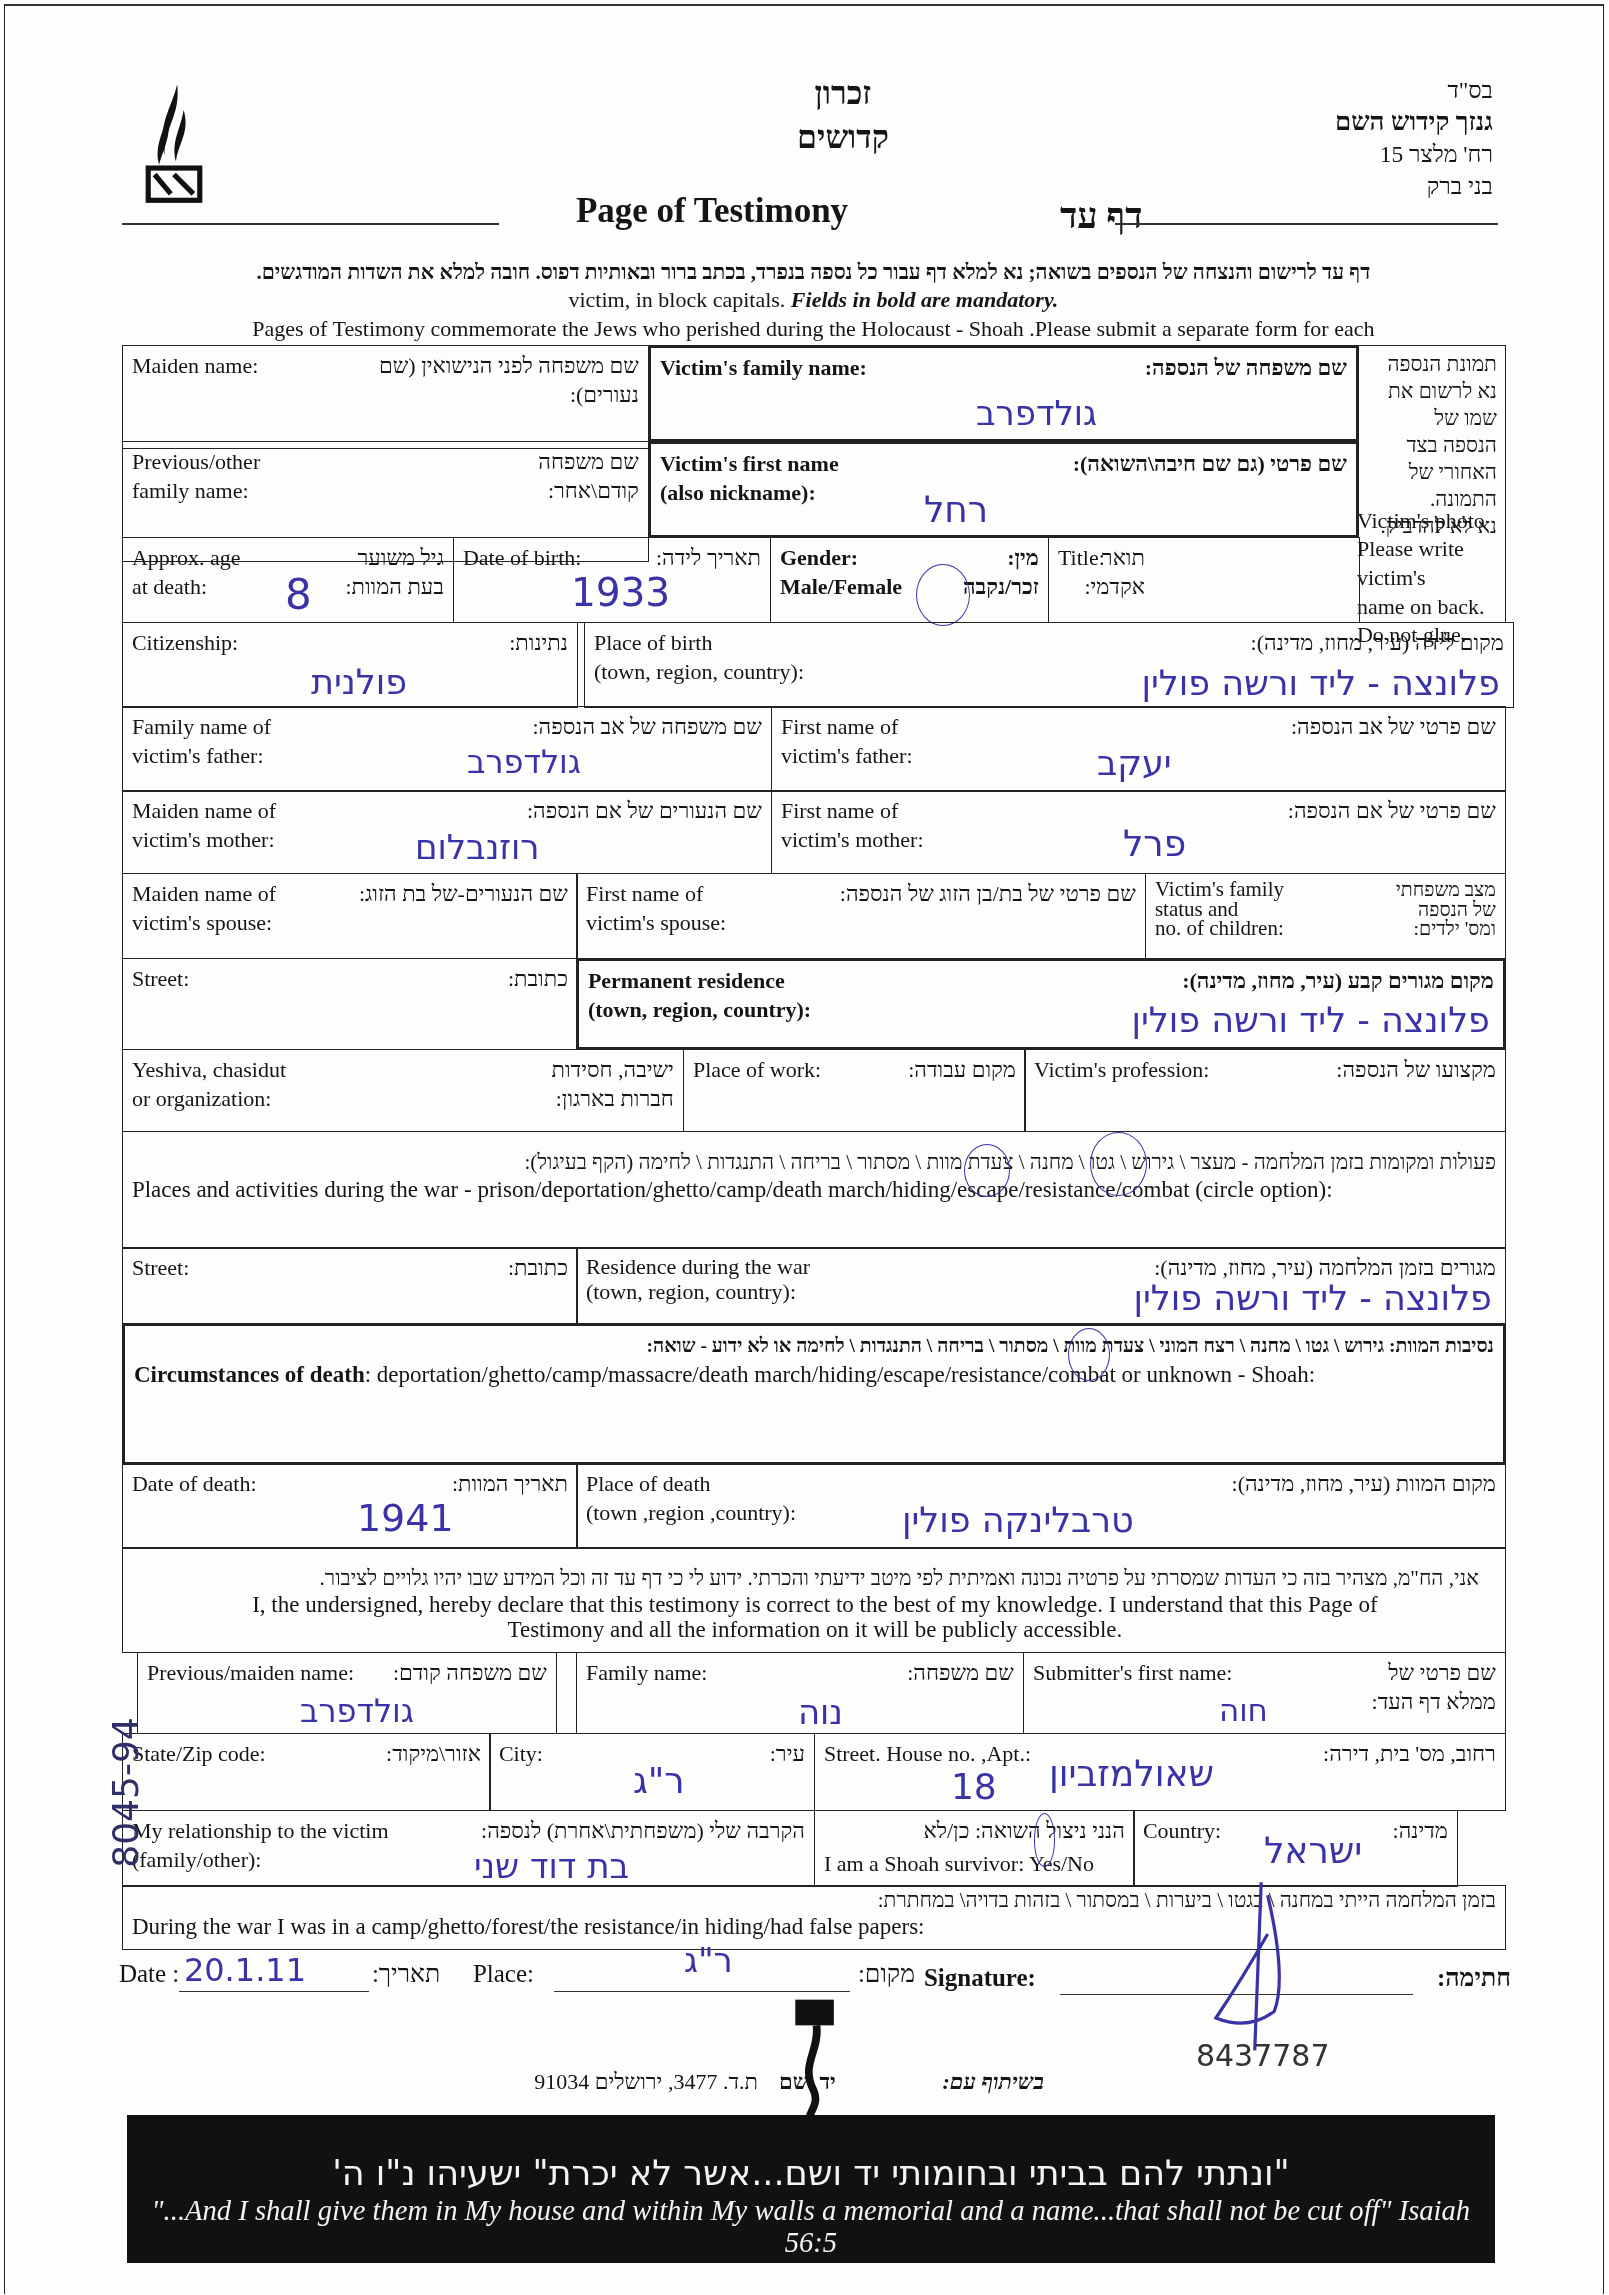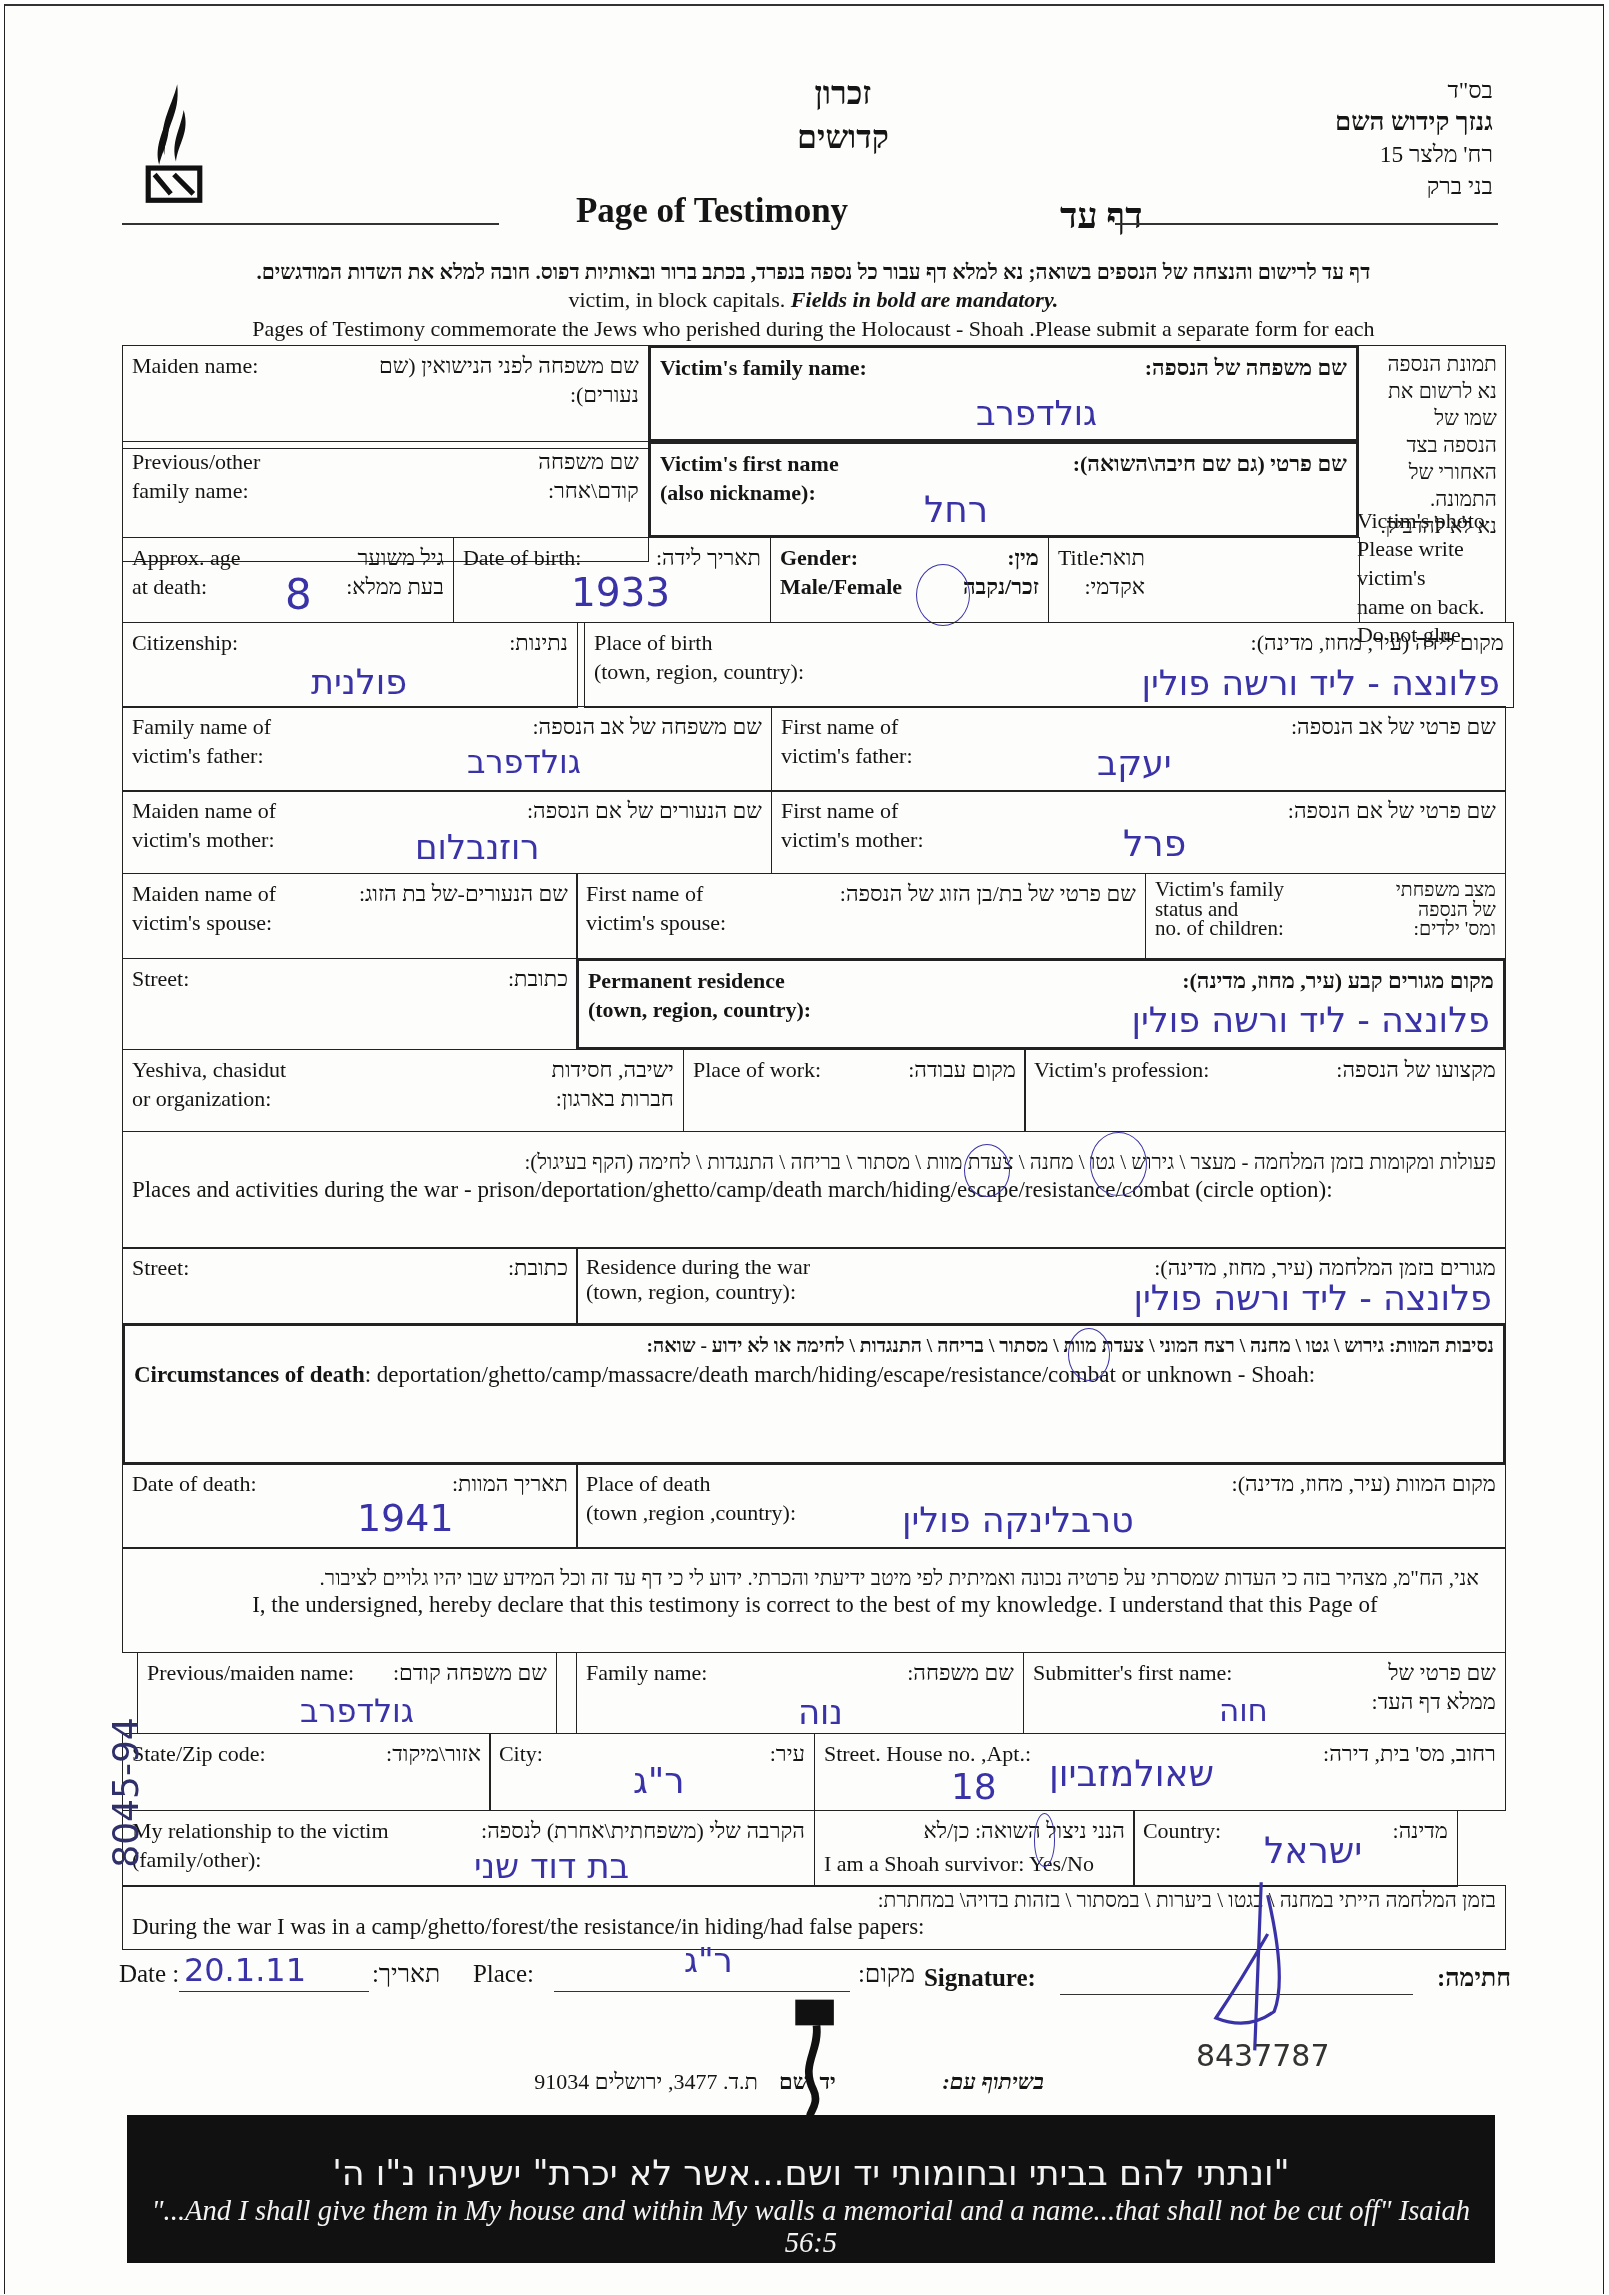--- a/index.html
+++ b/index.html
@@ -117,21 +117,21 @@
       <div class="hw" style="left:273px;top:45px;font-size:36px">רחל</div>
     </div>
 
     <div class="cell" style="left:0;top:192px;width:332px;height:86px">
       <div class="lbl en">
           <div>Approx. age</div>
           <div>at death:</div>
         </div>
       <div class="lbl hl">
           <div>גיל משוער</div>
-          <div>בעת ממלא:</div>
+          <div>בעת המוות:</div>
         </div>
       <div class="hw" style="left:162px;top:32px;font-size:42px">8</div>
     </div>
     <div class="cell" style="left:331px;top:192px;width:318px;height:86px">
       <div class="lbl en">Date of birth:</div>
       <div class="lbl hl">תאריך לידה:</div>
       <div class="hw" style="left:117px;top:32px;font-size:39px;direction:ltr">1933</div>
     </div>
     <div class="cell" style="left:648px;top:192px;width:279px;height:86px">
       <div class="lbl en bold">
@@ -294,20 +294,21 @@
           <div>(town ,region ,country):</div>
         </div>
       <div class="lbl hl">מקום המוות (עיר, מחוז, מדינה):</div>
       <div class="hw" style="left:325px;top:36px;font-size:35px">טרבלינקה פולין</div>
     </div>
 
     <div class="cell" style="left:0;top:1202px;width:1384px;height:106px">
       <div class="he" style="position:absolute;right:26px;top:18px;font-size:21px;">אני, הח"מ, מצהיר בזה כי העדות שמסרתי על פרטיה נכונה ואמיתית לפי מיטב ידיעתי והכרתי. ידוע לי כי דף עד זה וכל המידע שבו יהיו גלויים לציבור.</div>
       <div style="position:absolute;left:0;width:1384px;top:44px;text-align:center;font-size:23px;line-height:25px">
         <div>I, the undersigned, hereby declare that this testimony is correct to the best of my knowledge. I understand that this Page of</div>
+        <div>Testimony and all the information on it will be publicly accessible.</div>
       </div>
     </div>
 
     <div class="cell" style="left:15px;top:1307px;width:420px;height:82px">
       <div class="lbl en">Previous/maiden name:</div>
       <div class="lbl hl">שם משפחה קודם:</div>
       <div class="hw" style="left:162px;top:39px;font-size:32px">גולדפרב</div>
     </div>
     <div class="cell" style="left:454px;top:1307px;width:448px;height:82px">
       <div class="lbl en">Family name:</div>

